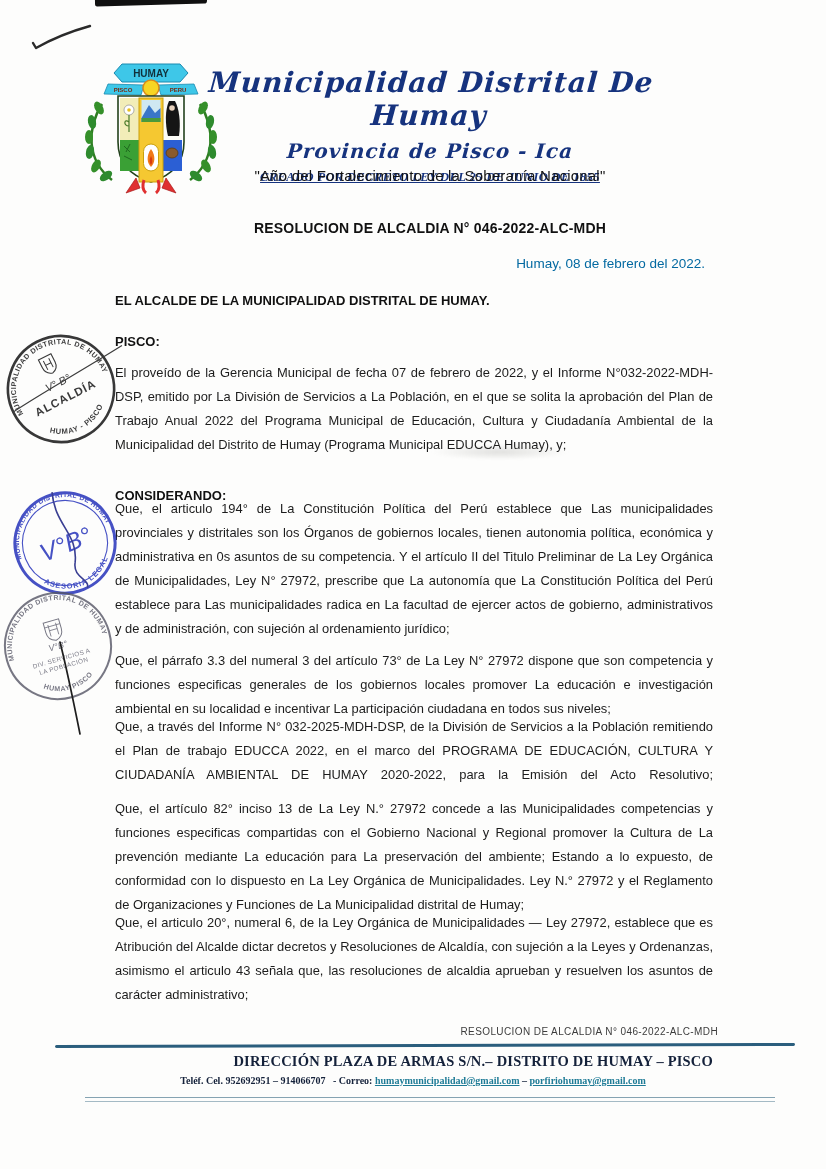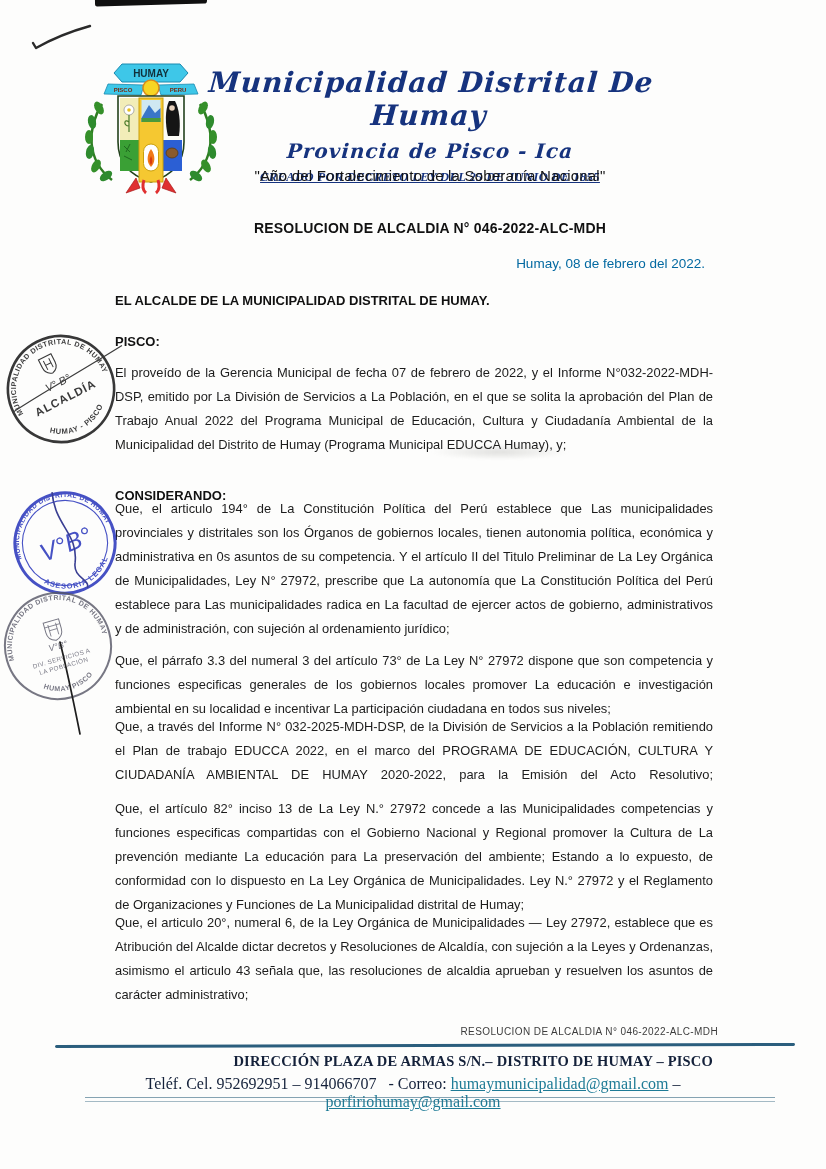--- a/index.html
+++ b/index.html
@@ -53,21 +53,21 @@
   .pen-mark-diag { left:48px; top:630px; }
 
   
   .footer-ref { top:1026px; right:108px; font-size:10px; color:#3c3c3c; letter-spacing:.4px; }
   .footer-line { left:55px; top:1044px; width:740px; height:3px; background:#2b5e7d;
                  border-radius:2px; transform:rotate(-.15deg); }
   .footer-address { left:113px; top:1053px; width:600px; text-align:right;
     font-family:"Liberation Serif", serif; font-weight:bold; font-size:14.5px;
     color:#14213a; letter-spacing:.2px; }
   .footer-contact { left:63px; top:1075px; width:700px; text-align:center;
-    font-family:"Liberation Serif", serif; font-weight:normal; font-size:16px; color:#14213a; }
+    font-family:"Liberation Serif", serif; font-weight:bold; font-size:10px; color:#14213a; }
   .footer-contact a { color:#1e7b96; text-decoration:underline; }
   .footer-dline { left:85px; top:1097px; width:690px; height:5px;
     border-top:1px solid rgba(55,105,130,.6); border-bottom:1px solid rgba(55,105,130,.45); }
 </style>
 </head>
 <body>
 
 <div class="abs top-sliver"></div>
 <svg class="abs pen-mark-top" width="72" height="38">
   <path d="M8,30 C22,22 44,13 62,8 M8,30 l-3,-5" stroke="#2a2a2a" stroke-width="2.4" fill="none" stroke-linecap="round"></path>

